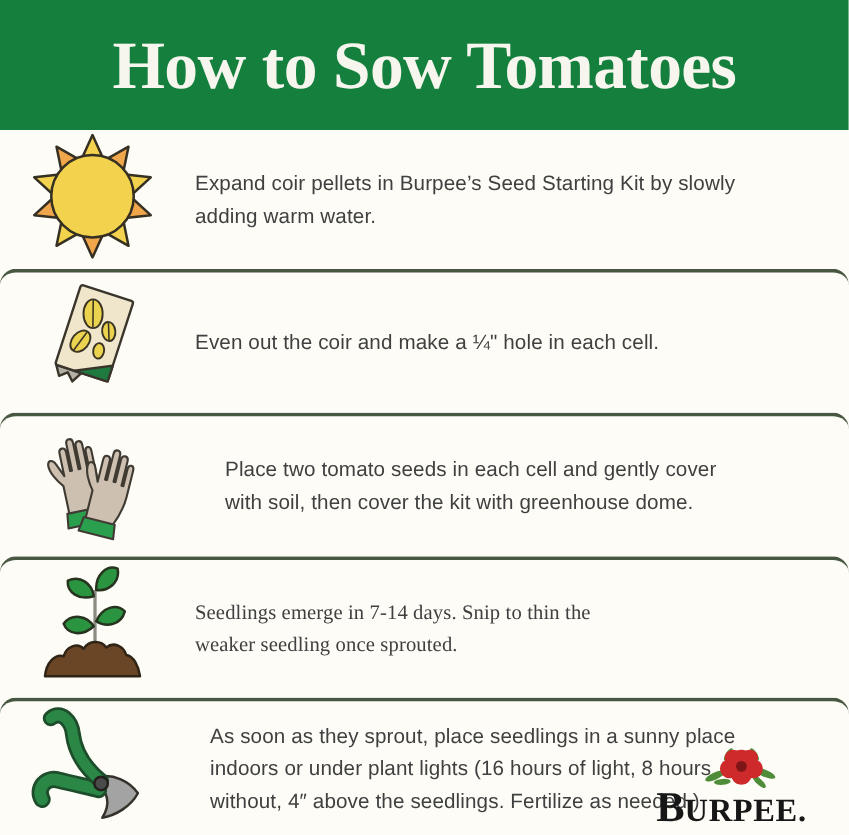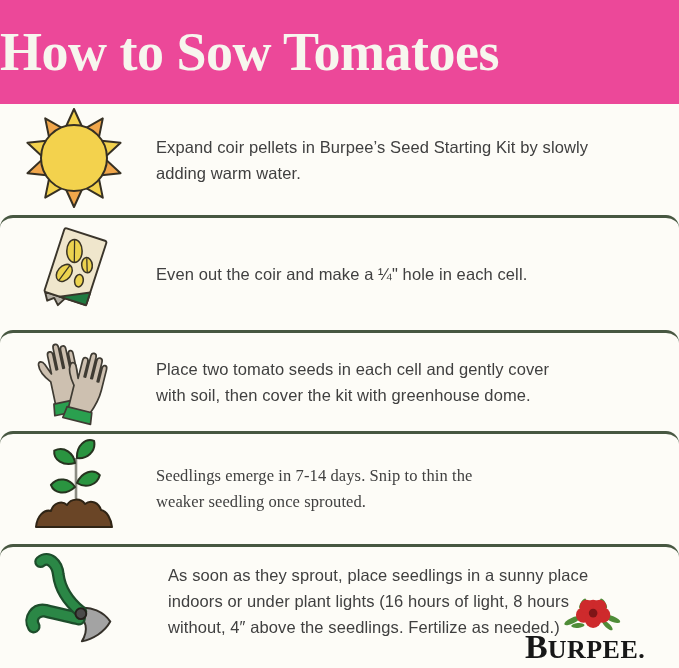--- a/index.html
+++ b/index.html
@@ -8,42 +8,42 @@
     background:#fdfcf7;
   }
   .page{
     position:relative;
     width:679px;height:668px;
     background:#fdfcf7;
     overflow:hidden;
   }
   .header{
     height:104px;
-    background:#ec4899;
-    display:flex;align-items:center;
+    background:#15803d;
+    display:flex;align-items:center;justify-content:center;
   }
   .header h1{
     margin:0;
     font-family:"Liberation Serif", serif;
     font-weight:bold;
     font-size:54px;
     letter-spacing:-0.5px;
     color:#f7f6ee;
   }
   .step{
     display:flex;
     box-sizing:border-box;
   }
   .step + .step{
     border-top:3px solid #475741;
     border-radius:13px;
   }
   .s1{height:111px;}
   .s2{height:115px;}
-  .s3{height:101px;}
+  .s3{height:115px;gap:24px;}
   .s4{height:113px;font-family:Liberation Serif, serif;}
   .s5{height:110px;gap:12px;}
   .icon-cell{
     width:148px;
     flex:0 0 148px;
     display:flex;align-items:center;justify-content:center;
   }
   .text-cell{
     flex:1;
     display:flex;align-items:center;

